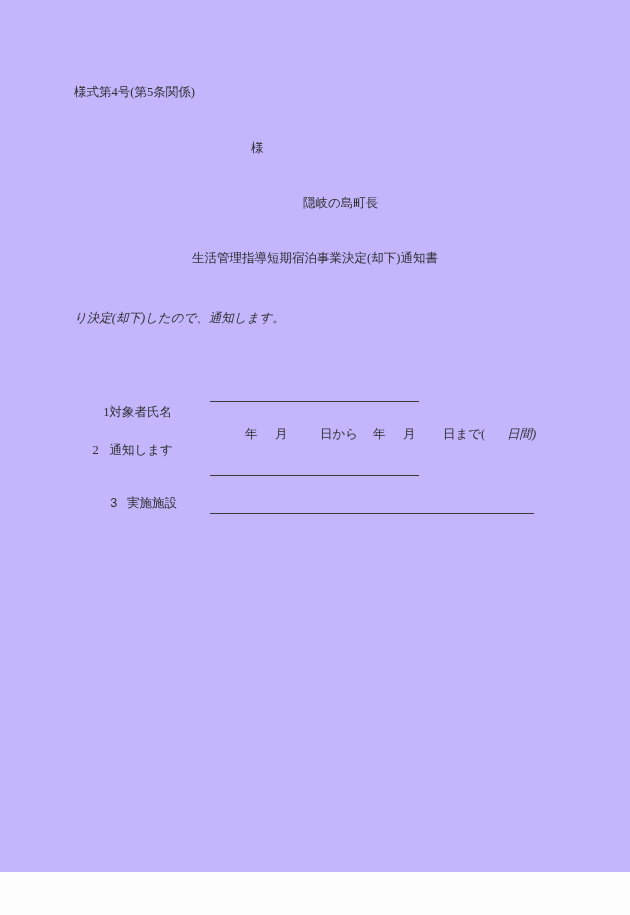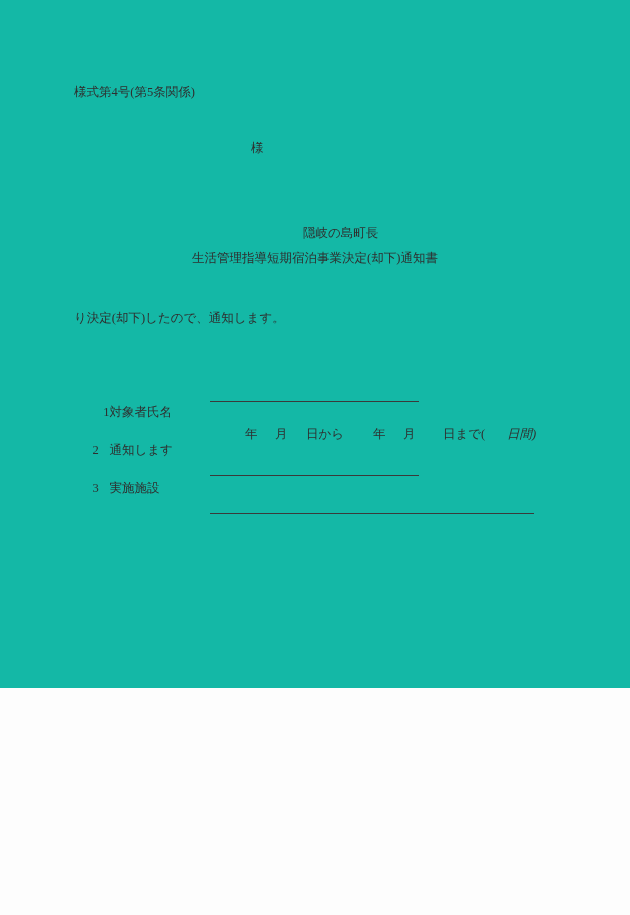--- a/index.html
+++ b/index.html
@@ -3,55 +3,55 @@
 <meta charset="utf-8">
 <style>
   html, body {
     margin: 0;
     padding: 0;
     background: #fdfdfd;
   }
   .page {
     position: relative;
     width: 630px;
-    height: 688px;
-    background: #14b8a6;
+    height: 872px;
+    background: #c4b5fd;
     font-family: "Liberation Serif", "DejaVu Serif", serif;
     font-size: 12.5px;
     color: #2f2f2f;
     overflow: hidden;
   }
   .abs {
     position: absolute;
     line-height: 16px;
     white-space: pre;
   }
   .form-number { left: 74px;  top: 84px;  }
   .addressee   { left: 251px; top: 140px; }
-  .sender      { left: 303px; top: 195px; margin-top: 30px; }
+  .sender      { left: 303px; top: 195px; }
   .doc-title   { left: 0;     top: 250px; width: 630px; text-align: center; }
   .body1       { left: 112px; top: 292px; }
-  .body2       { left: 74px;  top: 310px; }
+  .body2       { left: 74px;  top: 310px; font-style: italic; }
 
   .row  { left: 80px; }
   .row1 { top: 388px; text-align: right; }
   .row2 { top: 426px; }
-  .row3 { top: 464px; }
+  .row3 { top: 480px; font-family: Liberation Mono, monospace; }
   .row4 { top: 502px; }
   .row5 { top: 537px; }
 
   .num {
     display: inline-block;
     min-width: 17px;
   }
 
   .seg  { top: 426px; }
   .seg0 { left: 245px; }
   .seg1 { left: 275px; }
-  .seg2 { left: 306px; }
+  .seg2 { left: 320px; }
   .seg3 { left: 373px; }
   .seg4 { left: 403px; }
   .seg5 { left: 443px; }
   .seg6 { left: 507px; font-style: italic; }
 
   .uline {
     position: absolute;
     height: 1px;
     background: #3a3a3a;
   }

